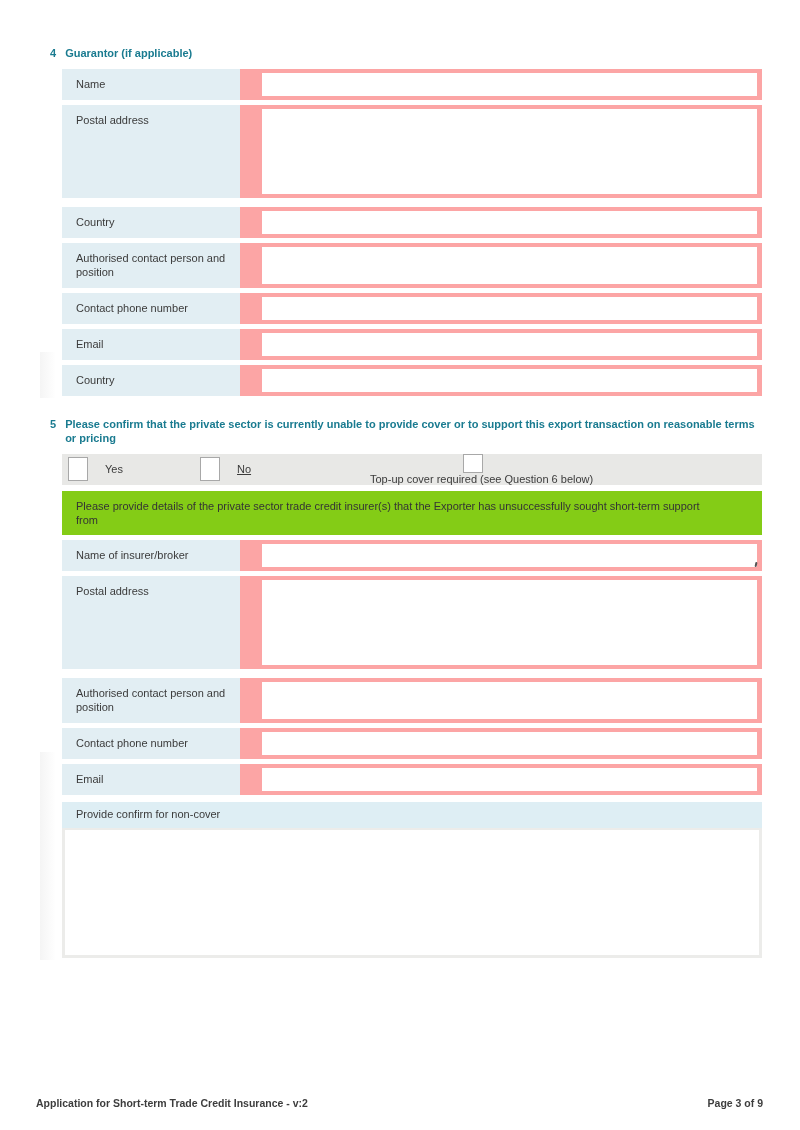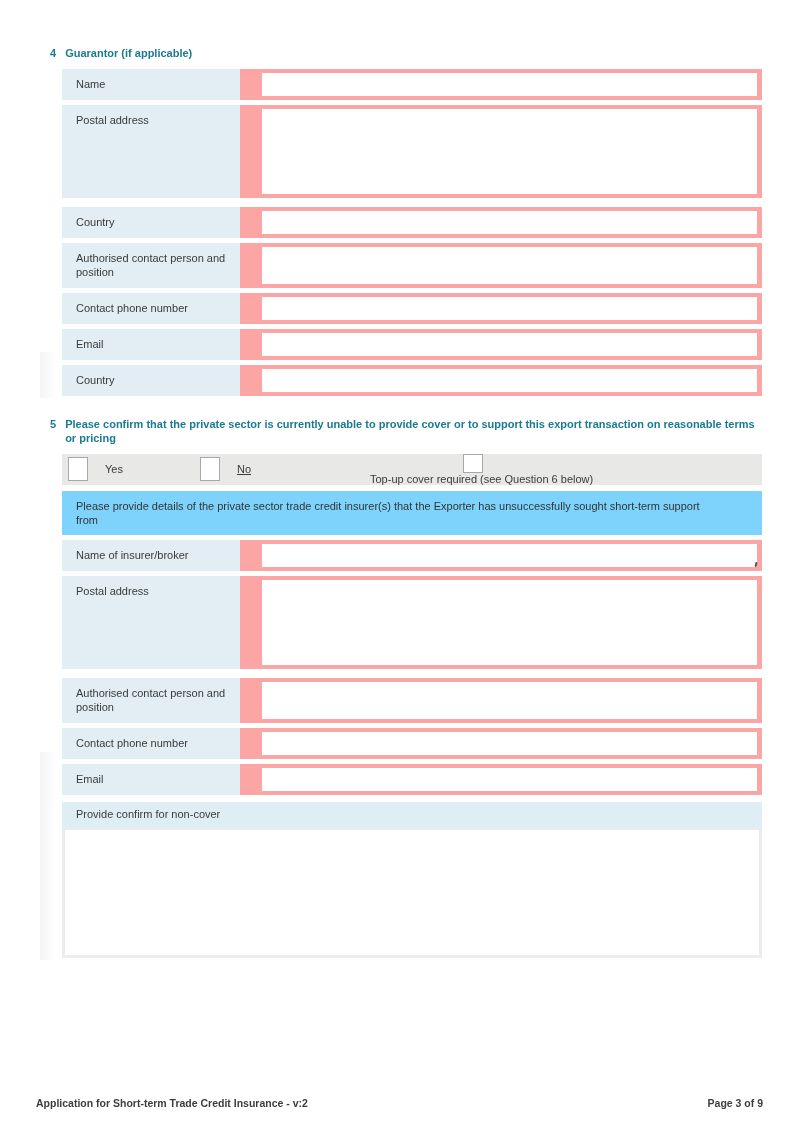--- a/index.html
+++ b/index.html
@@ -57,21 +57,21 @@
     cursor:pointer; appearance:none; -webkit-appearance:none;
   }
   .cb-group .cb-label { margin-left:17px; font-size:11px; color:#3b3b3b; white-space:nowrap; }
   #cb-yes   { left:6px; }
   #cb-no    { left:138px;text-decoration:underline; }
   #cb-topup { left:291px;flex-direction:column; }
 
   
   .info-band {
     margin:6px 38px 0 62px;
-    background:#7dd3fc;
+    background:#84cc16;
     padding:8px 52px 8px 14px;
     font-size:11px; line-height:14px; color:#343434;
   }
 
   .rows.rows-s5 { margin-top:5px; }
 
   
   .reasons-band {
     margin:7px 38px 0 62px; height:26px;
     background:#deeef4;

